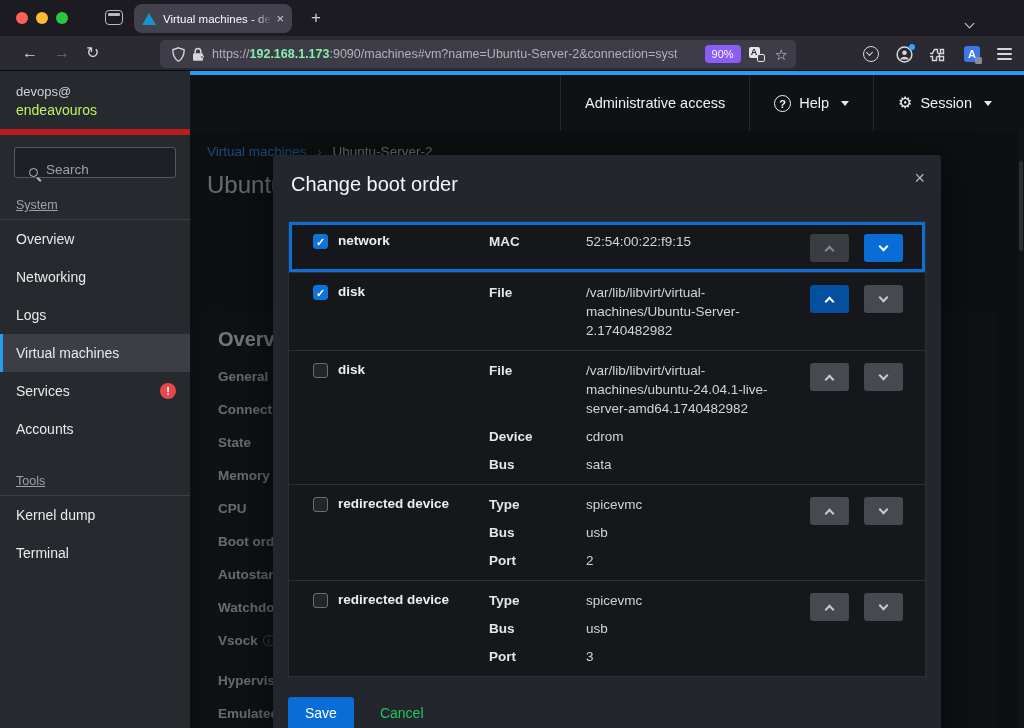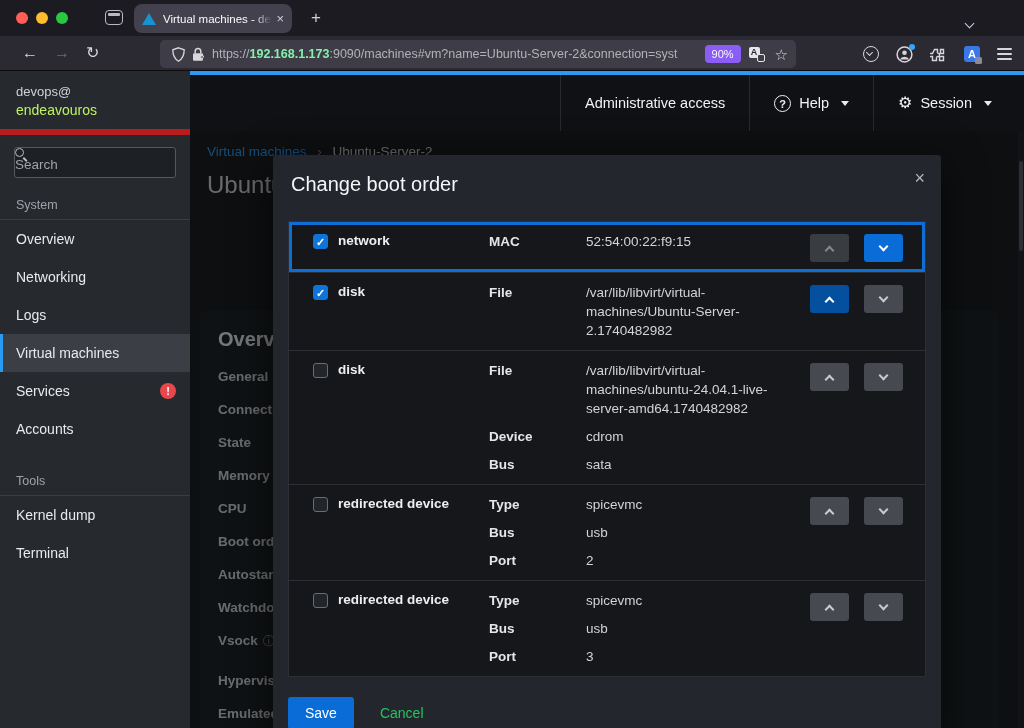--- a/index.html
+++ b/index.html
@@ -52,26 +52,26 @@
   .hamburger i { position:absolute; left:0; right:0; height:1.8px; background:#d7d7db; border-radius:1px; }
   .hamburger i:nth-child(1){top:0;} .hamburger i:nth-child(2){top:5px;} .hamburger i:nth-child(3){top:10px;}
 
   
   .cockpit { position:absolute; left:0; top:71px; width:1024px; height:657px; }
 
   .sidebar { position:absolute; left:0; top:0; width:190px; height:657px; background:#26292e; }
   .user-block { padding:13px 16px 11px; border-bottom:6px solid #b91c1c; }
   .user-line1 { font-size:13px; color:#d0d2d5; margin-bottom:3px; }
   .user-line2 { font-size:14px; font-weight:400; color:#bef264; }
-  .search-wrap { margin:12px 14px 4px; height:31px; background:#1d2024; border:1px solid #55585c; border-radius:3px; display:flex; align-items:flex-start; padding:0 0;flex-direction:column; }
+  .search-wrap { margin:12px 14px 4px; height:31px; background:#1d2024; border:1px solid #55585c; border-radius:3px; display:flex; align-items:flex-end; padding:0 14px; }
   .search-glass { width:9px; height:9px; border:1.6px solid #b9bcc0; border-radius:50%; position:relative; margin-right:8px; flex:none; }
   .search-glass::after { content:""; position:absolute; left:8px; top:8px; width:5px; height:1.6px; background:#b9bcc0; transform:rotate(45deg); transform-origin:0 0; }
   .search-input { background:transparent; border:none; outline:none; color:#cfd2d5; font-size:13.5px; width:100%; font-family:inherit; }
   .search-input::placeholder { color:#9fa3a8; }
-  .nav-section { padding:16px 16px 7px; font-size:12.5px; color:#9fa3a8; border-bottom:1px solid #3a3d42; }
+  .nav-section { padding:16px 16px 7px; font-size:12.5px; color:#9fa3a8; border-bottom:1px solid #3a3d42;text-decoration:underline; }
   .nav-item { height:38px; display:flex; align-items:center; padding-left:16px; font-size:14px; color:#e8eaec; position:relative; }
   .nav-item.active { background:#3b3f45; border-left:3px solid #2b9af3; padding-left:13px; }
   .nav-badge { margin-left:auto; margin-right:14px; width:16px; height:16px; background:#e8484b; border-radius:50%; color:#fff; font-size:11px; font-weight:700; text-align:center; line-height:16px; }
   .nav-gap { height:10px; }
 
   .main { position:absolute; left:190px; top:0; width:834px; height:657px; background:#17191c; }
   .topline { position:absolute; left:0; top:0; width:834px; height:4px; background:#2b9af3; }
   .masthead { position:absolute; left:0; top:4px; width:834px; height:56px; background:#0f1114; display:flex; justify-content:flex-end; }
   .mh-cell { display:flex; align-items:center; border-left:1px solid #26292e; padding:0 24px; color:#f0f1f3; font-size:14.5px; gap:8px; }
   .mh-cell.last { padding-right:32px; }

